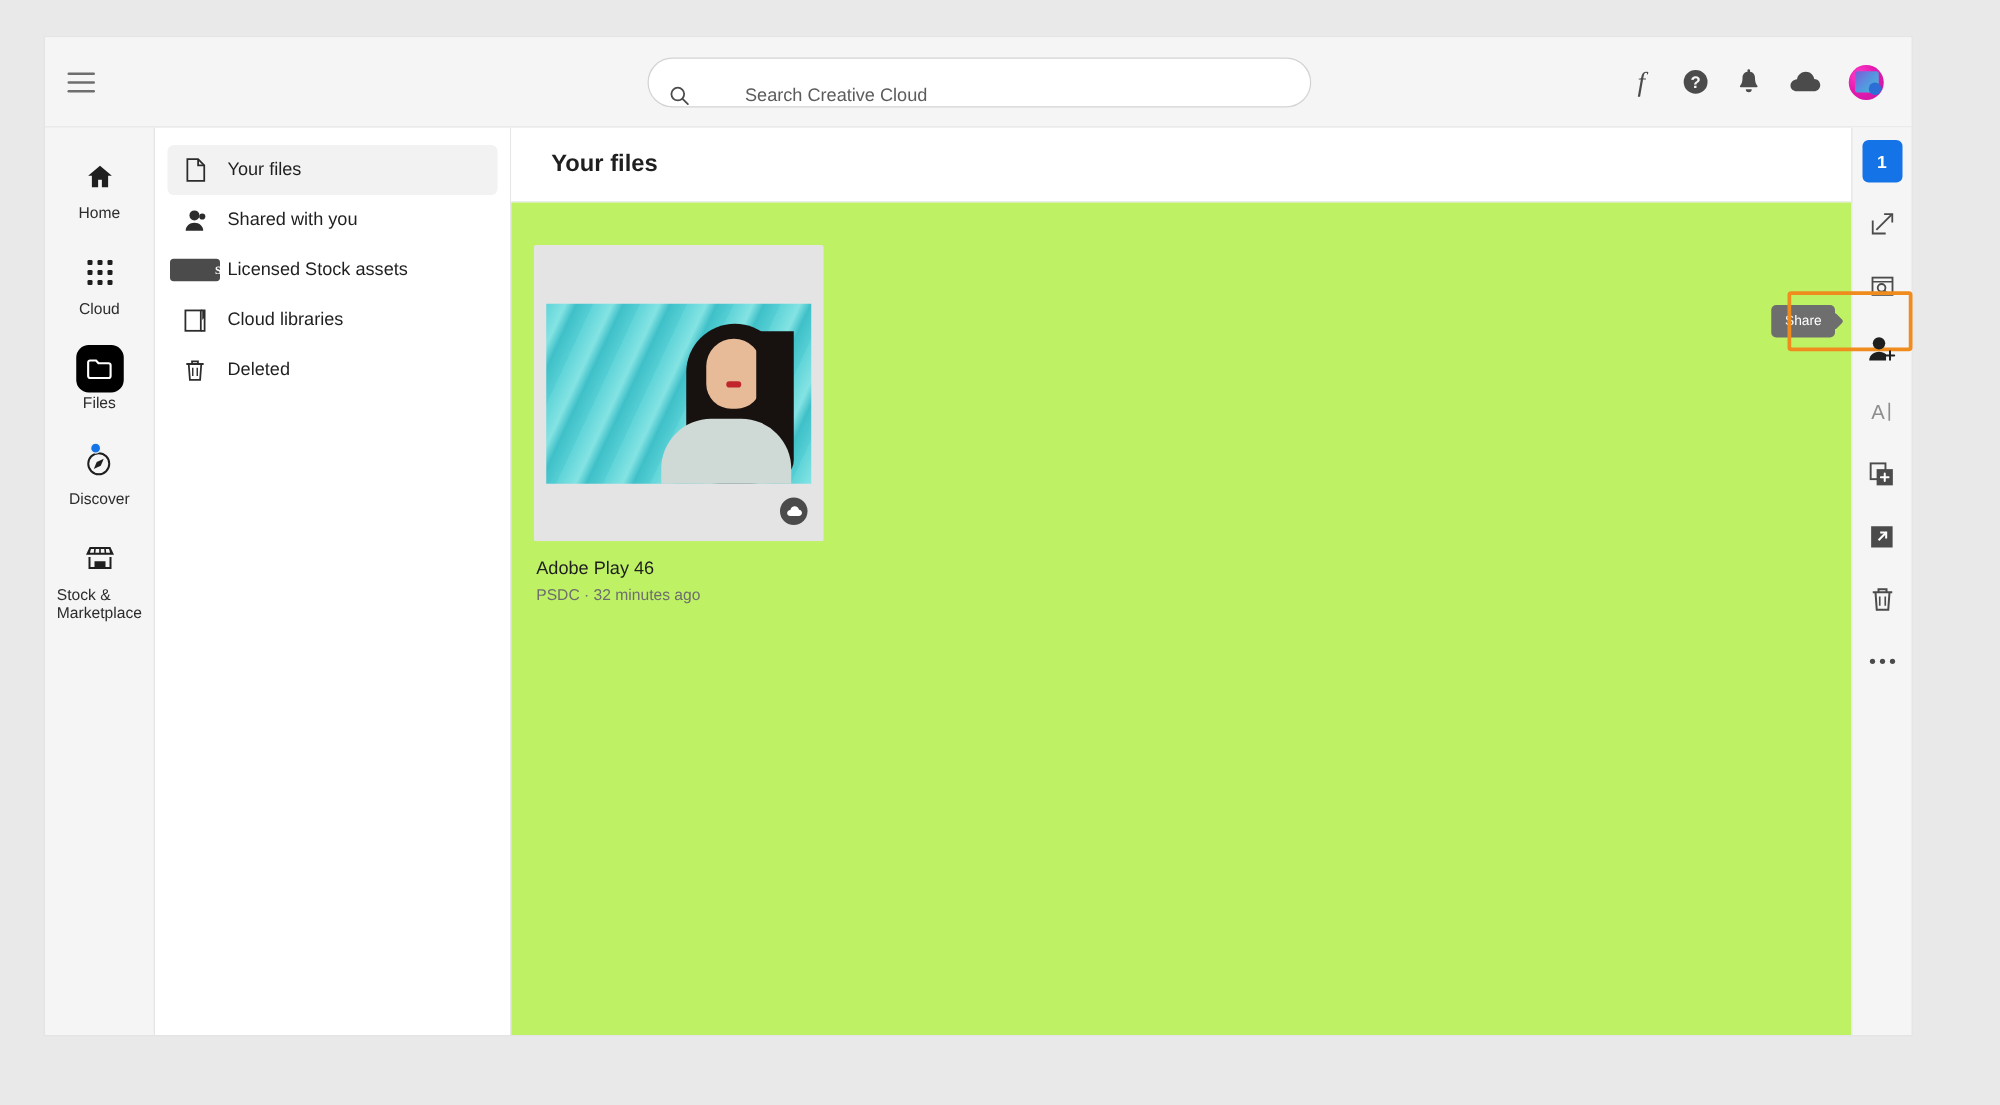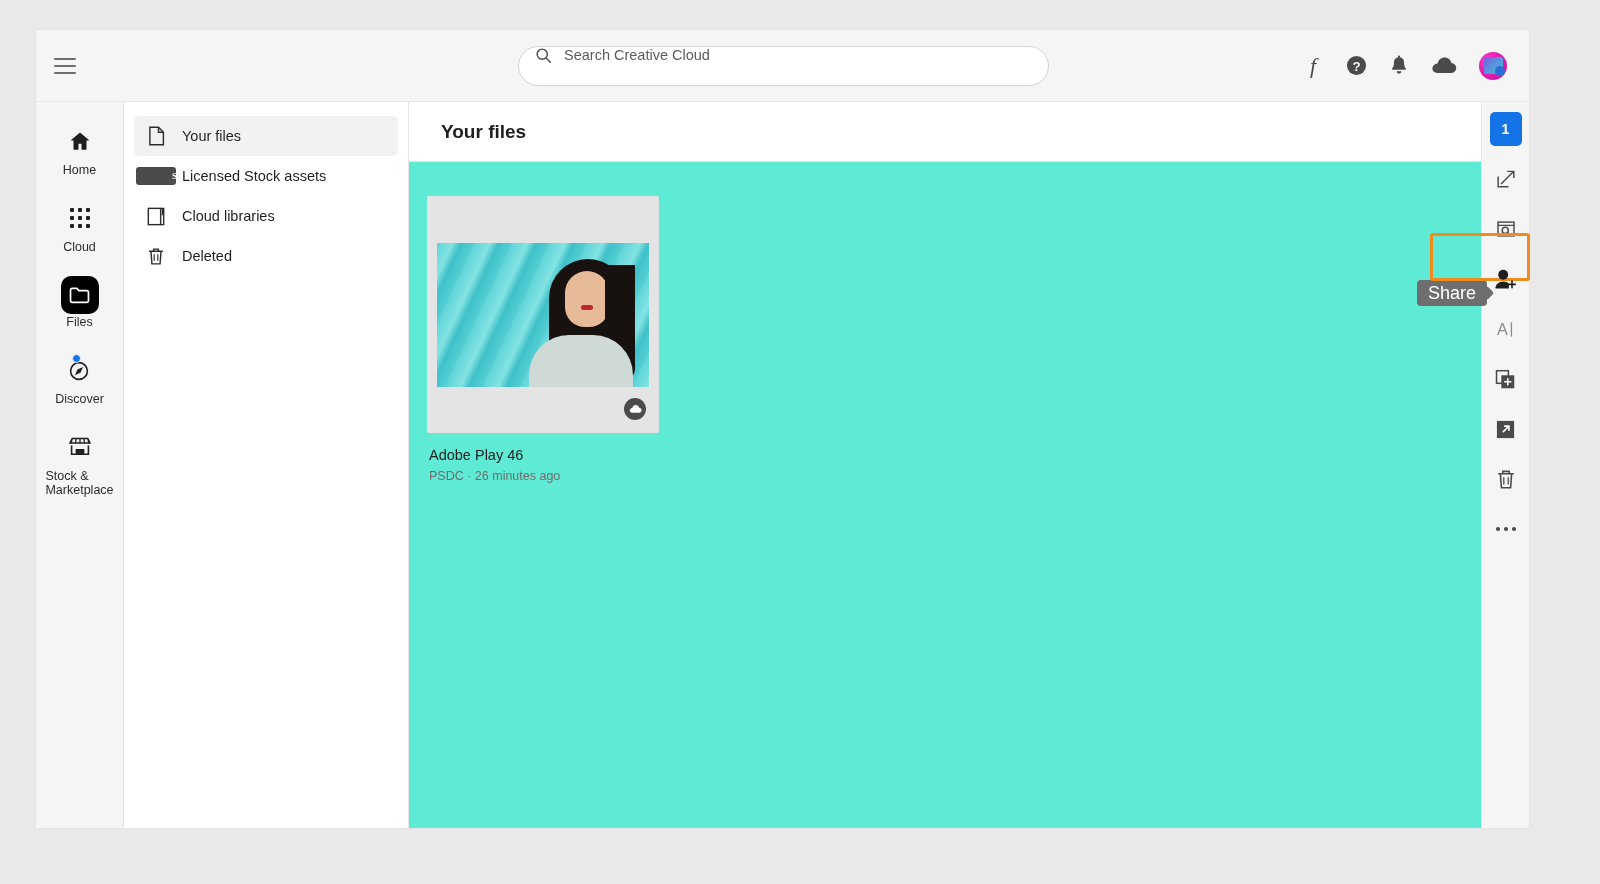--- a/index.html
+++ b/index.html
@@ -47,23 +47,24 @@
     position: absolute;
     left: 482px;
     width: 531px;
     height: 40px;
   }
   #search-box {
     width: 100%; height: 100%;
     background: #ffffff;
     border: 1px solid #d3d3d3;
     border-radius: 20px;
-    display: flex; align-items: flex-start;
+    display: flex; align-items: flex-end;
     padding: 0 16px;
     cursor: text;
+    gap: 32px;
   }
   #search-box .ico { margin-right: 12px; display:flex; }
   #search-input {
     border: none; outline: none; background: transparent;
     font-family: "Liberation Sans", sans-serif;
     font-size: 14.5px; color: #4b4b4b;
     width: 100%;
   }
   #search-input::placeholder { color: #5c5c5c; }
 
@@ -157,21 +158,21 @@
     border-bottom: 1px solid #e6e6e6;
     display: flex; align-items: center;
     padding-left: 32px;
     background: #fff;
   }
   #page-title { font-size: 19px; font-weight: bold; color: #1f1f1f; }
   #grid-area {
     flex: 1; padding: 34px 0 0 18px;
     display: flex; flex-wrap: wrap; align-content: flex-start;
     gap: 0 8px;
-    background: #5eead4;
+    background: #bef264;
     overflow: hidden;
   }
 
   .card { width: 232px; cursor: pointer; }
   .card-thumb {
     width: 232px; height: 237px;
     background: #e4e4e4;
     position: relative;
     display: flex; align-items: center; justify-content: center;
     border: 2px solid transparent;
@@ -299,23 +300,22 @@
   }
   #tooltip {
     position: absolute;
     left: -65px; top: 142px;
     height: 26px;
     background: #6e6e6e;
     color: #fff;
     border-radius: 4px;
     display: flex; align-items: center;
     padding: 0 11px;
-    font-size: 18px;
+    font-size: 11px;
     white-space: nowrap;
-    margin-top: 36px;
   }
   #tooltip::after {
     content:""; position:absolute; right:-5px; top: 50%;
     transform: translateY(-50%) rotate(45deg);
     width: 10px; height: 10px; background: #6e6e6e; border-radius: 2px;
   }
   .tt-z { position: relative; z-index: 2; }
 </style>
 </head>
 <body>
@@ -451,20 +451,30 @@
       <div class="subnav-item active">
         <span class="subnav-ico">
           <svg width="17" height="20" viewBox="0 0 18 21">
             <path d="M2 1.3h9.1L16.3 6.5V19.7H2z" fill="none" stroke="#2c2c2c" stroke-width="1.5"></path>
             <path d="M11.1 1.3v5.2h5.2" fill="none" stroke="#2c2c2c" stroke-width="1.5"></path>
           </svg>
         </span>
         <span class="subnav-label">Your files</span>
       </div>
 
+      <div class="subnav-item">
+        <span class="subnav-ico">
+          <svg width="19" height="19" viewBox="0 0 20 20">
+            <circle cx="9" cy="5.6" r="4.2" fill="#2c2c2c"></circle>
+            <path d="M1.6 18.6c0-4 3.3-6.8 7.4-6.8s7.4 2.8 7.4 6.8z" fill="#2c2c2c"></path>
+            <circle cx="15.6" cy="6.5" r="2.6" fill="#2c2c2c"></circle>
+          </svg>
+        </span>
+        <span class="subnav-label">Shared with you</span>
+      </div>
 
       <div class="subnav-item">
         <span class="subnav-ico">
           <span class="st-badge">St</span>
         </span>
         <span class="subnav-label">Licensed Stock assets</span>
       </div>
 
       <div class="subnav-item">
         <span class="subnav-ico">
@@ -504,21 +514,21 @@
               <div class="hairfront"></div>
               <div class="body"></div>
             </div>
             <div class="cloud-chip">
               <svg width="13" height="10" viewBox="0 0 26 19">
                 <path d="M6.4 17h13.6c3 0 5.2-2.2 5.2-5 0-2.7-2.1-4.8-4.8-4.9C19.7 3.6 17 1.4 13.7 1.4c-3.6 0-6.6 2.6-7.1 6C3.7 7.6 1.4 9.8 1.4 12.6 1.4 15.1 3.6 17 6.4 17z" fill="#ffffff"></path>
               </svg>
             </div>
           </div>
           <div class="card-name">Adobe Play 46</div>
-          <div class="card-meta">PSDC · 26 minutes ago</div>
+          <div class="card-meta">PSDC · 32 minutes ago</div>
         </div>
 
 
       </div>
     </div>
 
     <div id="right-rail">
 
       <div id="count-badge">1</div>
 

